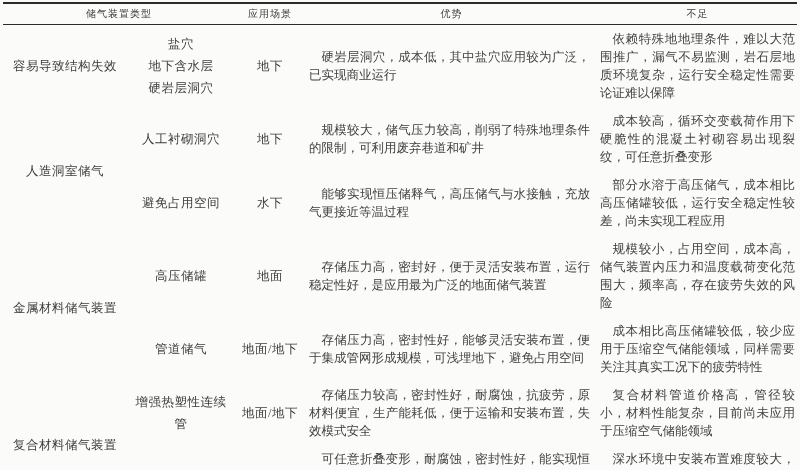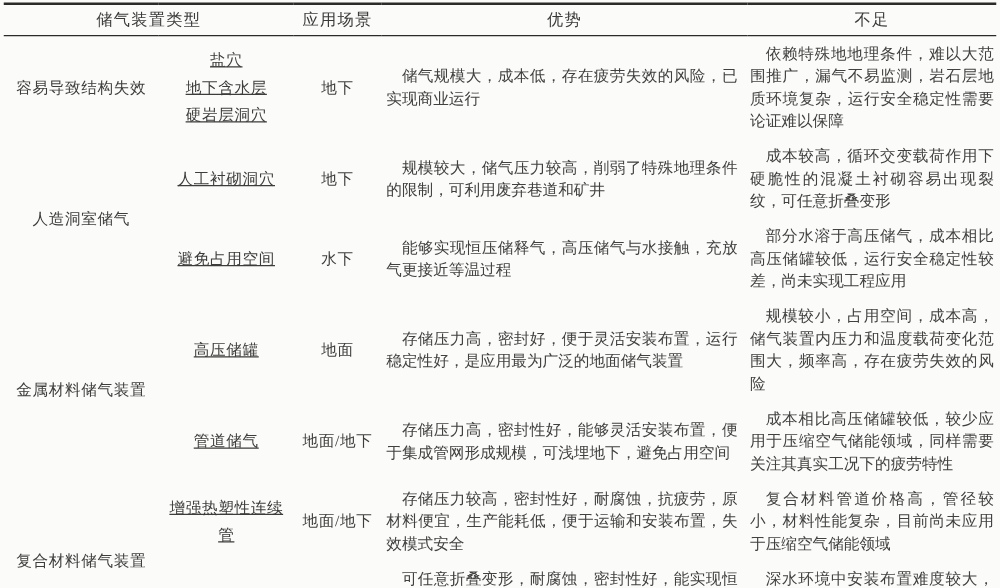--- a/index.html
+++ b/index.html
@@ -21,21 +21,21 @@
     border-top: 2px solid #2b2b2b;
     border-bottom: 2px solid #2b2b2b;
   }
   col.c-cat  { width: 124px; }
   col.c-sub  { width: 108px; }
   col.c-scn  { width: 70px;  }
   col.c-adv  { width: 293px; }
   col.c-dis  { width: 199px; }
   thead th {
     font-weight: normal;
-    font-size: 13px;
+    font-size: 10px;
     padding: 3px 0 3px 0;
     border-bottom: 1.2px solid #2b2b2b;
     text-align: center;
     letter-spacing: 1px;
     color: #3a3a3a;
   }
   td {
     font-size: 12.5px;
     vertical-align: middle;
     padding: 5px 3px;
@@ -45,21 +45,21 @@
     text-align: center;
     letter-spacing: 0.5px;
   }
   td.adv, td.dis {
     text-align: justify;
     text-indent: 1em;
     color: #414141;
   }
   td.adv { padding-right: 8px; padding-left: 4px; }
   td.dis { padding-right: 2px; padding-left: 2px; }
-  .subline { line-height: 22px; text-decoration: underline; }
+  .subline { line-height: 22px; }
 </style>
 </head>
 <body>
 
 <table class="paper-table">
   <colgroup>
     <col class="c-cat">
       <col class="c-sub">
       <col class="c-scn">
       <col class="c-adv">
@@ -75,21 +75,21 @@
   </thead>
   <tbody id="table-body">
       <tr>
         <td class="cat" rowspan="1">容易导致结构失效</td>
         <td class="sub">
           <div class="subline">盐穴</div>
           <div class="subline">地下含水层</div>
           <div class="subline">硬岩层洞穴</div>
         </td>
         <td class="scn">地下</td>
-        <td class="adv">储气规模大，成本低，存在疲劳失效的风险，已实现商业运行</td>
+        <td class="adv">硬岩层洞穴，成本低，其中盐穴应用较为广泛，已实现商业运行</td>
         <td class="dis">依赖特殊地地理条件，难以大范围推广，漏气不易监测，岩石层地质环境复杂，运行安全稳定性需要论证难以保障</td>
       </tr>
       <tr>
         <td class="cat" rowspan="2">人造洞室储气</td>
         <td class="sub">
           <div class="subline">人工衬砌洞穴</div>
         </td>
         <td class="scn">地下</td>
         <td class="adv">规模较大，储气压力较高，削弱了特殊地理条件的限制，可利用废弃巷道和矿井</td>
         <td class="dis">成本较高，循环交变载荷作用下硬脆性的混凝土衬砌容易出现裂纹，可任意折叠变形</td>

